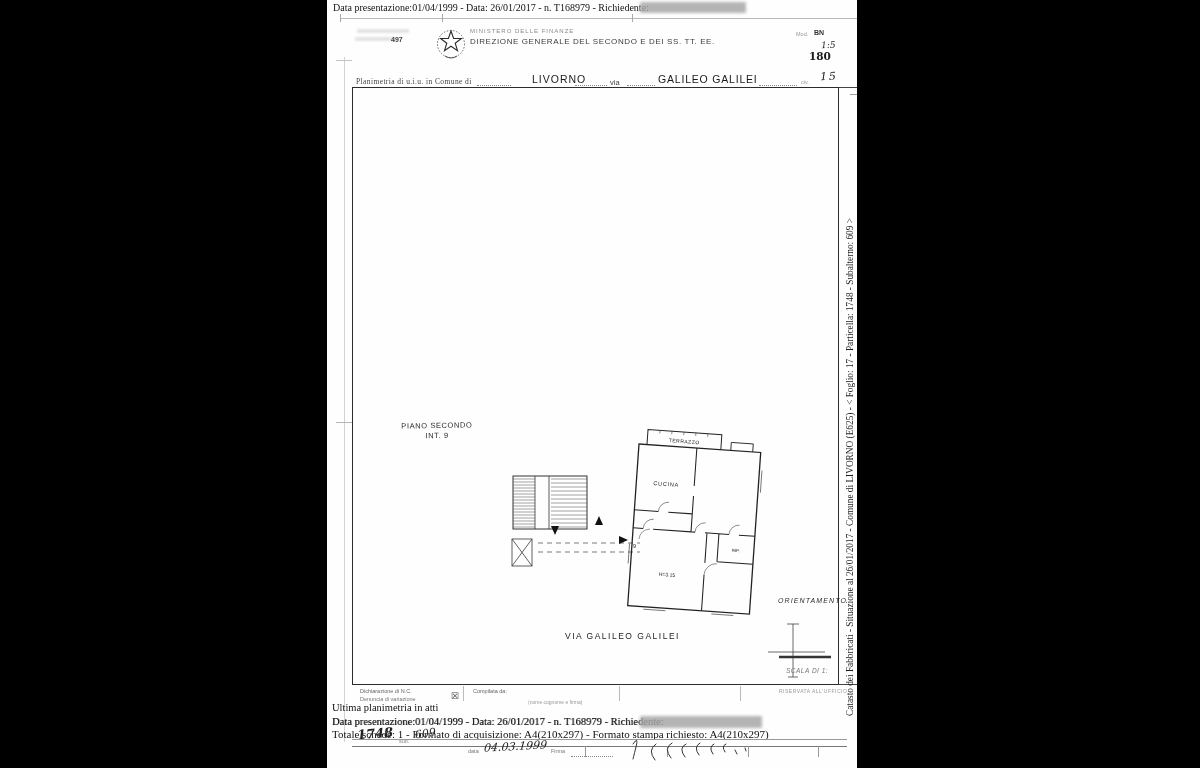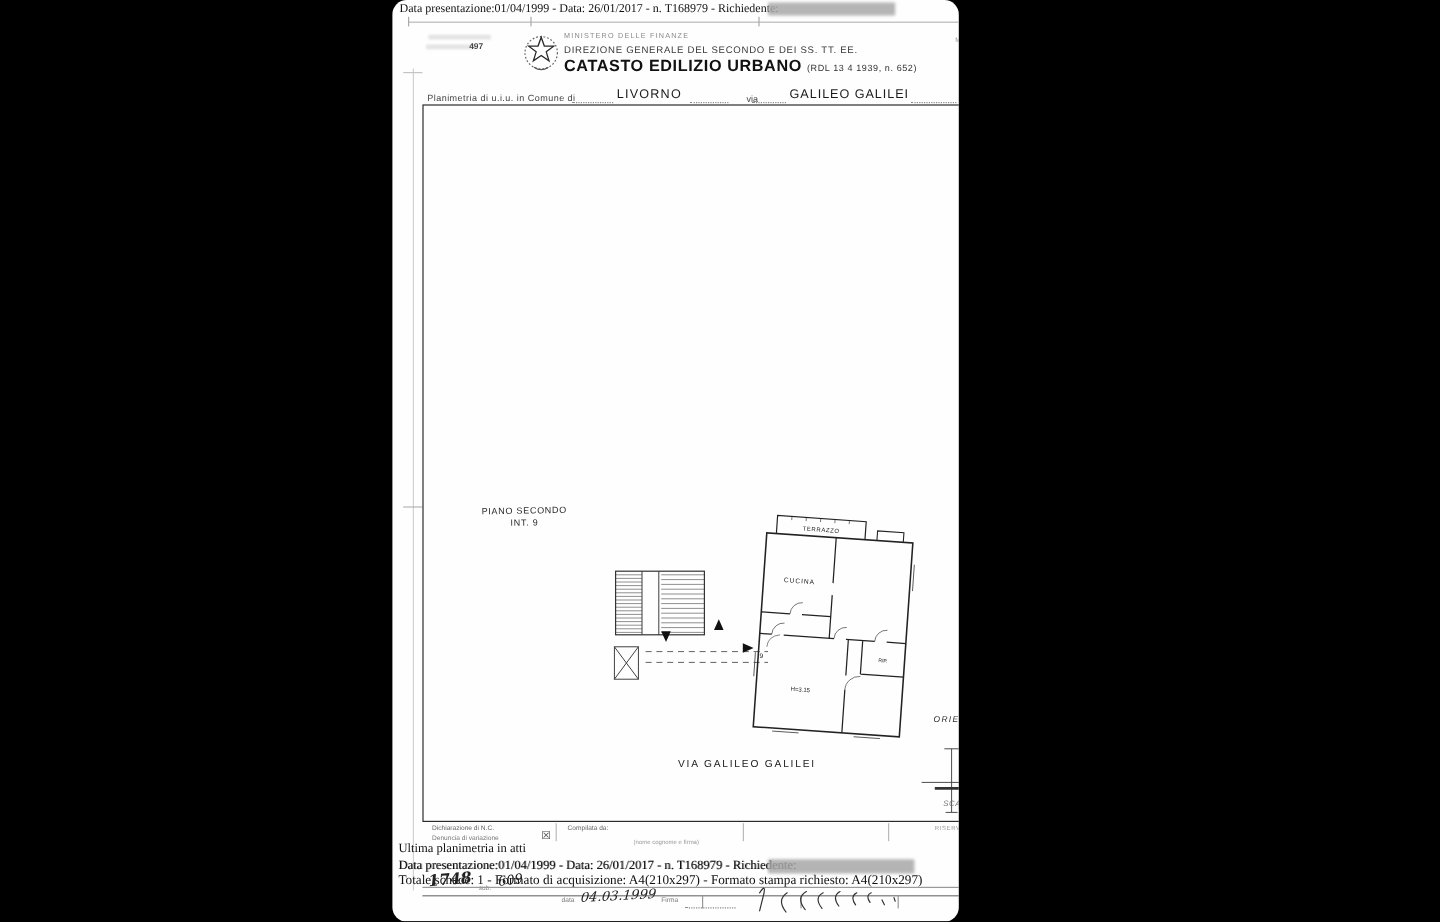--- a/index.html
+++ b/index.html
@@ -1,19 +1,19 @@
 <!DOCTYPE html>
 <html><head>
 <meta charset="utf-8">
 <style>
   html,body{margin:0;padding:0;background:#000;}
   #canvas{position:relative;width:1200px;height:768px;background:#000;overflow:hidden;
           font-family:"Liberation Sans",sans-serif;}
   .abs{position:absolute;}
-  #page{position:absolute;left:327px;top:0;width:472px;height:768px;background:#fefefe;overflow:hidden;border-radius:12px;}
+  #page{position:absolute;left:327px;top:0;width:530px;height:768px;background:#fefefe;overflow:hidden;}
   .serif{font-family:"Liberation Serif",serif;color:#111;}
   .hand{font-family:"DejaVu Serif",serif;font-style:italic;color:#222;}
   .tiny{color:#555;}
   .hline{background:#555;height:1px;}
   .vline{background:#bbb;width:1px;}
   .leader{border-bottom:1px dotted #888;height:1px;}
   .redact{background:#a8a8a8;filter:blur(1.4px);opacity:.85;border-radius:1px;}
   .faintbar{background:#c9c9c9;filter:blur(.8px);border-radius:1px;}
   svg text{font-family:"Liberation Sans",sans-serif;fill:#1c1c1c;}
   .smear{text-shadow:.7px 0 .5px rgba(0,0,0,.4);}
@@ -44,34 +44,32 @@
   <div class="abs" style="left:64px;top:36px;font-size:7px;font-weight:bold;color:#444;">497</div>
 
   <svg class="abs" style="left:108px;top:25px;" width="32" height="40" viewBox="0 0 32 40">
     <circle cx="16" cy="19" r="13.5" fill="none" stroke="#666" stroke-width="1" stroke-dasharray="1.5,1.6"></circle>
     <path d="M16 6 L18.6 13.4 L26.4 13.5 L20.2 18.2 L22.5 25.7 L16 21.2 L9.5 25.7 L11.8 18.2 L5.6 13.5 L13.4 13.4 Z" fill="#fff" stroke="#2a2a2a" stroke-width="1.1"></path>
     <path d="M10 31 q6 4 12 0" fill="none" stroke="#555" stroke-width="1"></path>
   </svg>
 
   <div class="abs" style="left:143px;top:28px;font-size:6px;letter-spacing:1px;color:#8a8a8a;">MINISTERO DELLE FINANZE</div>
   <div class="abs" style="left:143px;top:37px;font-size:8px;letter-spacing:.6px;color:#3b3b3b;">DIREZIONE GENERALE DEL SECONDO E DEI SS. TT. EE.</div>
-  <div class="abs" style="left:143px;top:47px;font-size:13.5px;font-weight:bold;letter-spacing:.5px;color:#111;white-space:nowrap;"><span>CATASTO EDILIZIO URBANO</span>
-       <span style="font-size:7.5px;font-weight:normal;color:#333;">(RDL 13 4 1939, n. 652)</span></div>
 
   <div class="abs tiny" style="left:469px;top:31px;font-size:5.5px;color:#999;">Mod.</div>
   <div class="abs" style="left:487px;top:29px;font-size:7px;font-weight:bold;color:#333;">BN</div>
   <div class="abs tiny" style="left:531px;top:32px;font-size:6px;color:#999;">F.</div>
   <div class="abs hand" style="left:494px;top:40px;font-size:9px;transform:rotate(-3deg);">1:5</div>
   <div class="abs" style="left:482px;top:50px;font-size:10.5px;font-weight:bold;color:#1a1a1a;font-family:'DejaVu Serif',serif;">180</div>
 
-  <div class="abs" style="left:29px;top:77px;font-size:7.5px;color:#444;letter-spacing:.4px;">Planimetria di u.i.u. in Comune di</div>
+  <div class="abs" style="left:29px;top:77px;font-size:7.5px;color:#444;letter-spacing:.4px;font-family:Liberation Serif, serif;">Planimetria di u.i.u. in Comune di</div>
   <div class="abs leader" style="left:150px;top:84px;width:34px;"></div>
-  <div class="abs" style="left:187px;top:73px;font-size:10.5px;color:#1a1a1a;letter-spacing:1px;">LIVORNO</div>
+  <div class="abs" style="left:205px;top:73px;font-size:10.5px;color:#1a1a1a;letter-spacing:1px;">LIVORNO</div>
   <div class="abs leader" style="left:248px;top:84px;width:32px;"></div>
-  <div class="abs" style="left:283px;top:78px;font-size:7.5px;color:#444;margin-left:12px;">via</div>
+  <div class="abs" style="left:283px;top:78px;font-size:7.5px;color:#444;">via</div>
   <div class="abs leader" style="left:300px;top:84px;width:28px;"></div>
   <div class="abs" style="left:331px;top:73px;font-size:10.5px;color:#1a1a1a;letter-spacing:.8px;">GALILEO GALILEI</div>
   <div class="abs leader" style="left:432px;top:84px;width:38px;"></div>
   <div class="abs tiny" style="left:474px;top:79px;font-size:5.5px;color:#999;">civ.</div>
   <div class="abs hand" style="left:493px;top:70px;font-size:11px;transform:rotate(-2deg);letter-spacing:2px;">15</div>
 
   <div class="abs" style="left:25px;top:87px;width:487px;height:598px;border:1.2px solid #2c2c2c;box-sizing:border-box;"></div>
   <div class="abs hline" style="left:512px;top:87px;width:34px;background:#444;"></div>
   <div class="abs hline" style="left:512px;top:684px;width:34px;background:#444;"></div>
 

